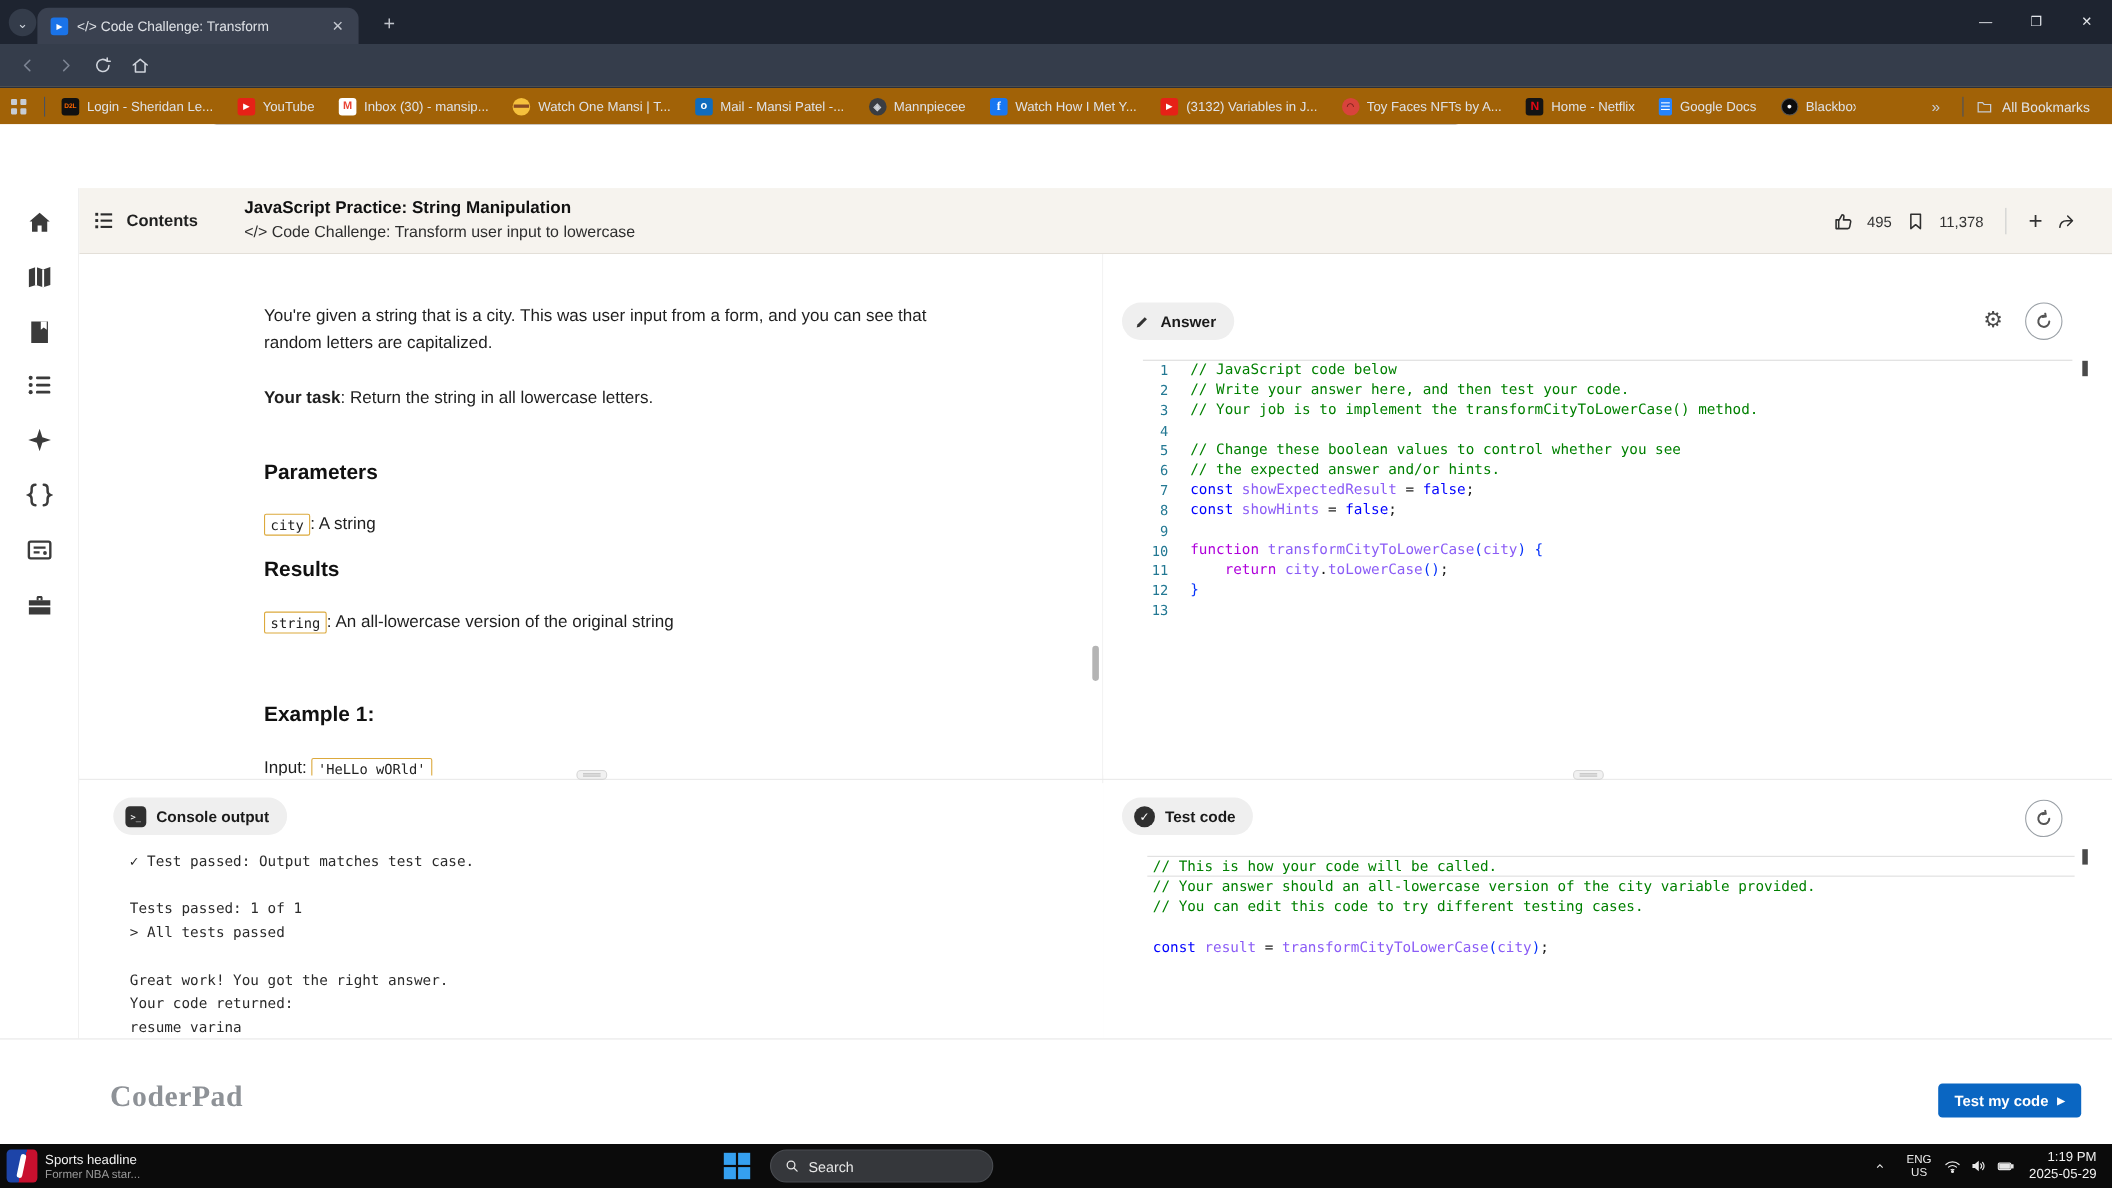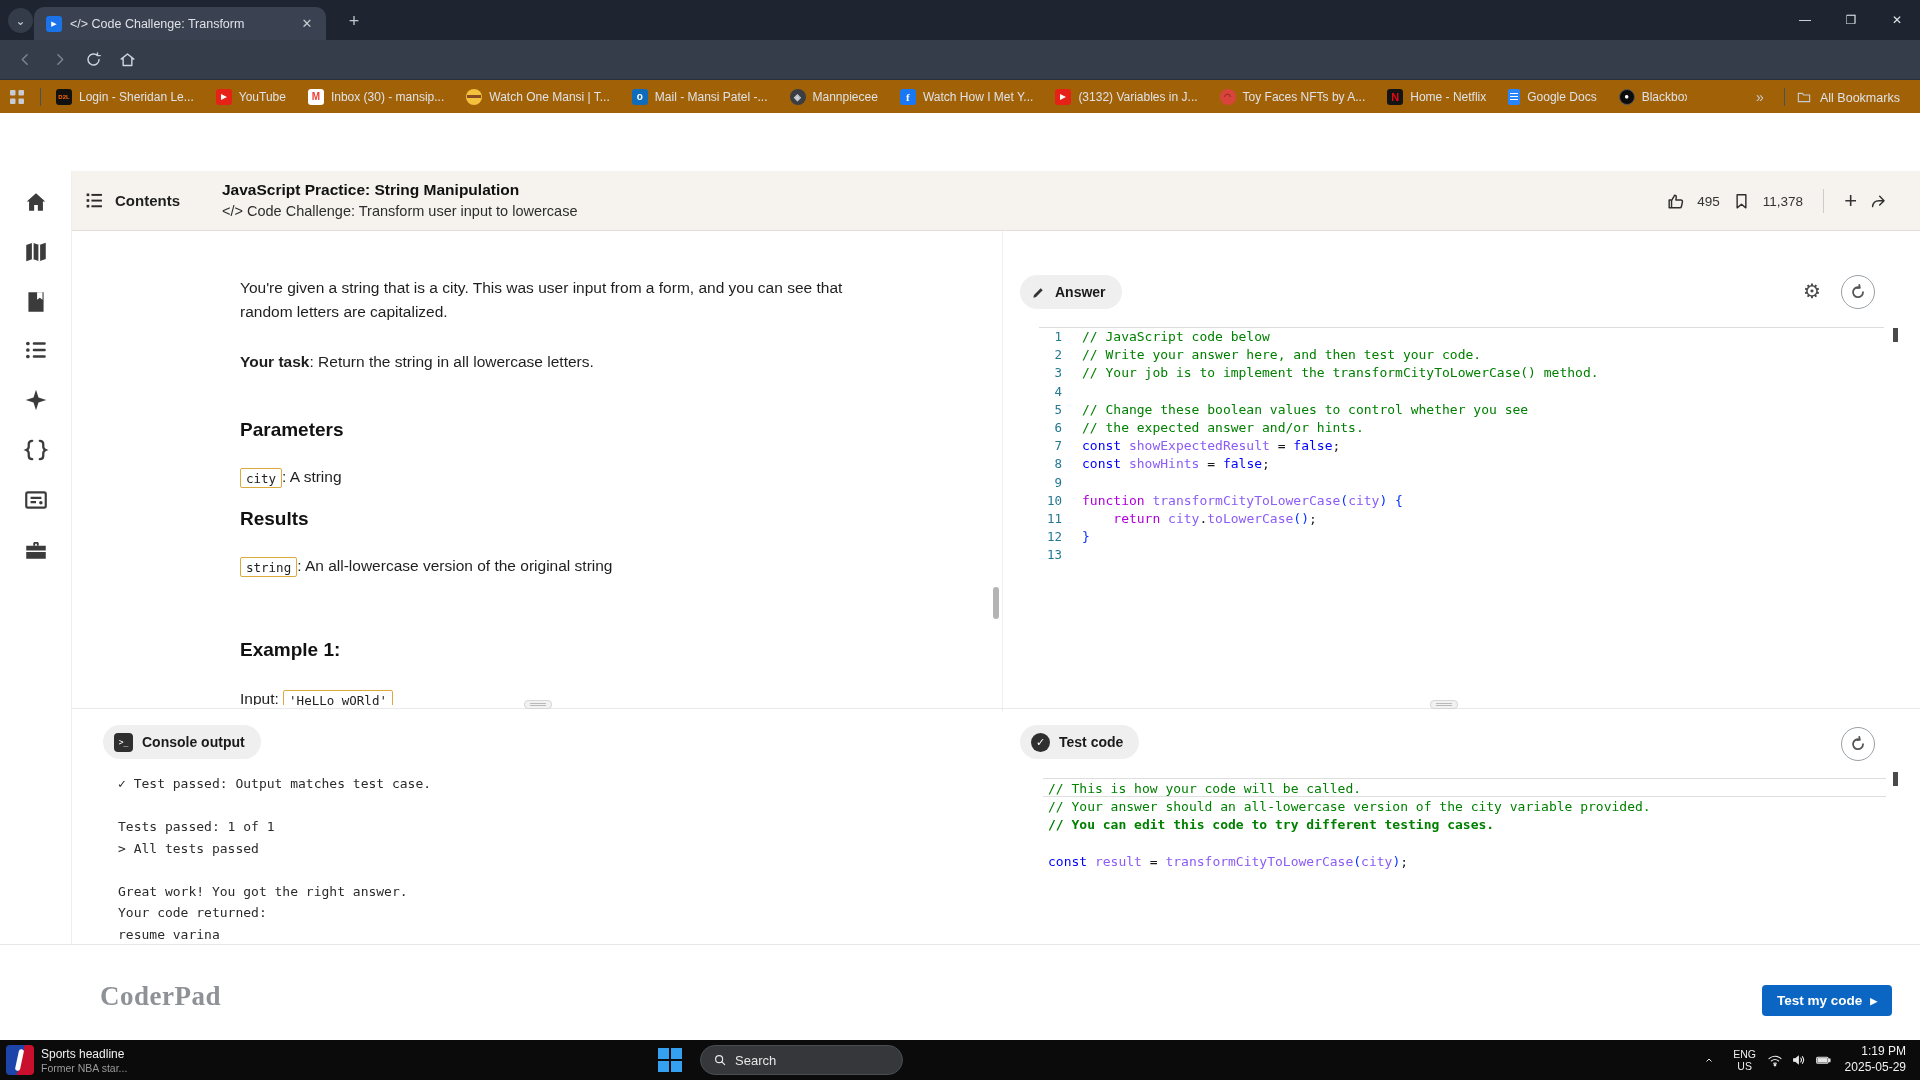--- a/index.html
+++ b/index.html
@@ -540,21 +540,21 @@
     <div class="reset-btn" style="left:838px; top:15px">
         <svg viewBox="0 0 16 16">
           <path d="M13 8.2A5 5 0 1 1 9.5 3.4"></path>
           <path d="M9.3 1l.4 2.7L7 4.2"></path>
         </svg>
       </div>
     <div class="hl-line" style="top:66px"></div>
     <div class="abs" id="test-editor" style="left:0; top:68px; width:897px; height:160px">
         <div class="cl" style="top: 0px;"><span class="codespan" style="left: 45px;"><span class="tok-cm">// This is how your code will be called.</span></span></div>
         <div class="cl" style="top: 18.2px;"><span class="codespan" style="left: 45px;"><span class="tok-cm">// Your answer should an all-lowercase version of the city variable provided.</span></span></div>
-        <div class="cl" style="top: 36.4px;"><span class="codespan" style="left: 45px; font-weight: bold;"><span class="tok-cm">// You can edit this code to try different testing cases.</span></span></div>
+        <div class="cl" style="top: 36.4px;"><span class="codespan" style="left: 45px;"><span class="tok-cm">// You can edit this code to try different testing cases.</span></span></div>
         <div class="cl" style="top: 72.8px;"><span class="codespan" style="left: 45px;"><span class="tok-k1">const</span><span class="tok-pn"> </span><span class="tok-id">result</span><span class="tok-pn"> = </span><span class="tok-id">transformCityToLowerCase</span><span class="tok-br">(</span><span class="tok-id">city</span><span class="tok-br">)</span><span class="tok-pn">;</span></span></div>
       </div>
     <div class="mini-scroll" style="left:890px; top:60px; height:14px"></div>
   </div>
 
   <div class="abs" id="footer">
     <div class="abs" id="coderpad-logo">CoderPad</div>
     <div class="abs" id="test-code-btn">
       <span>Test my code</span>
       <span class="play">▶</span>

